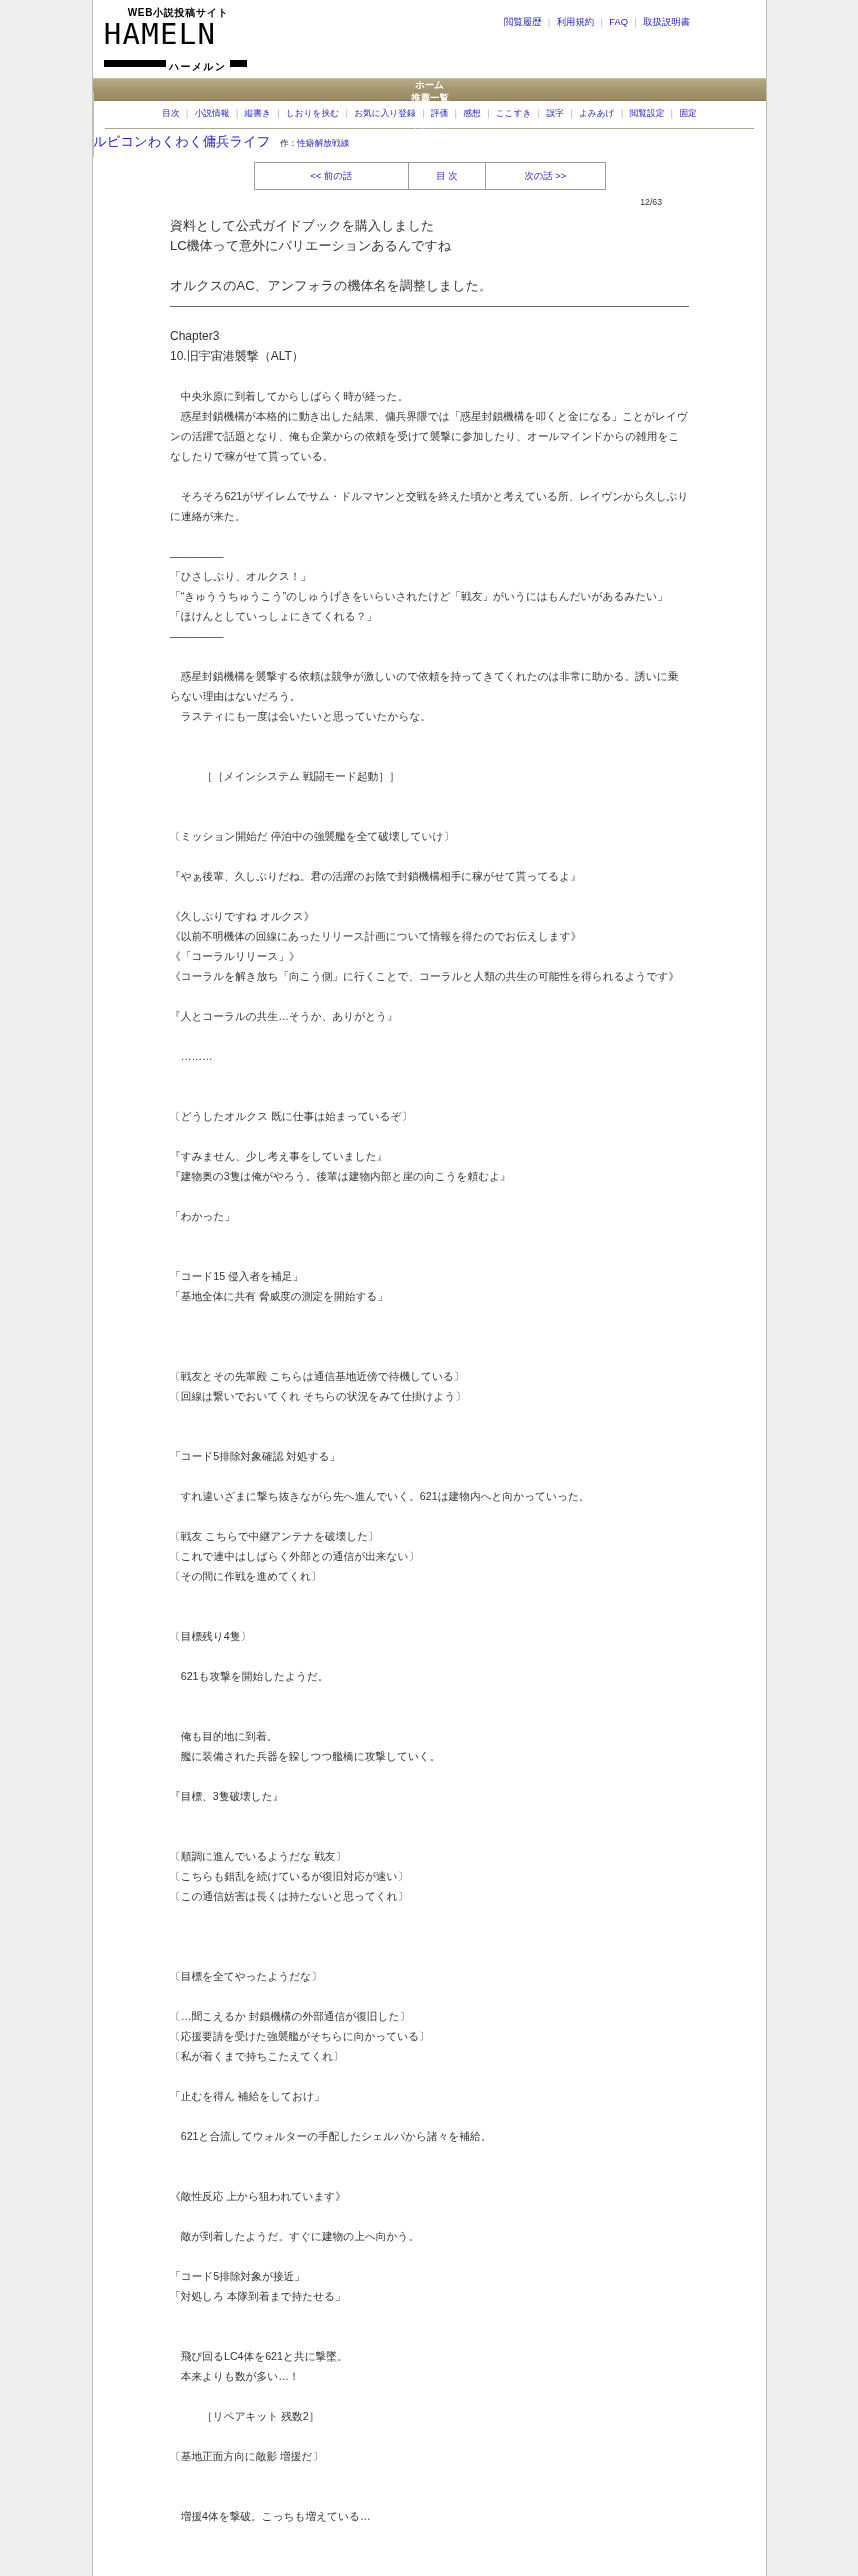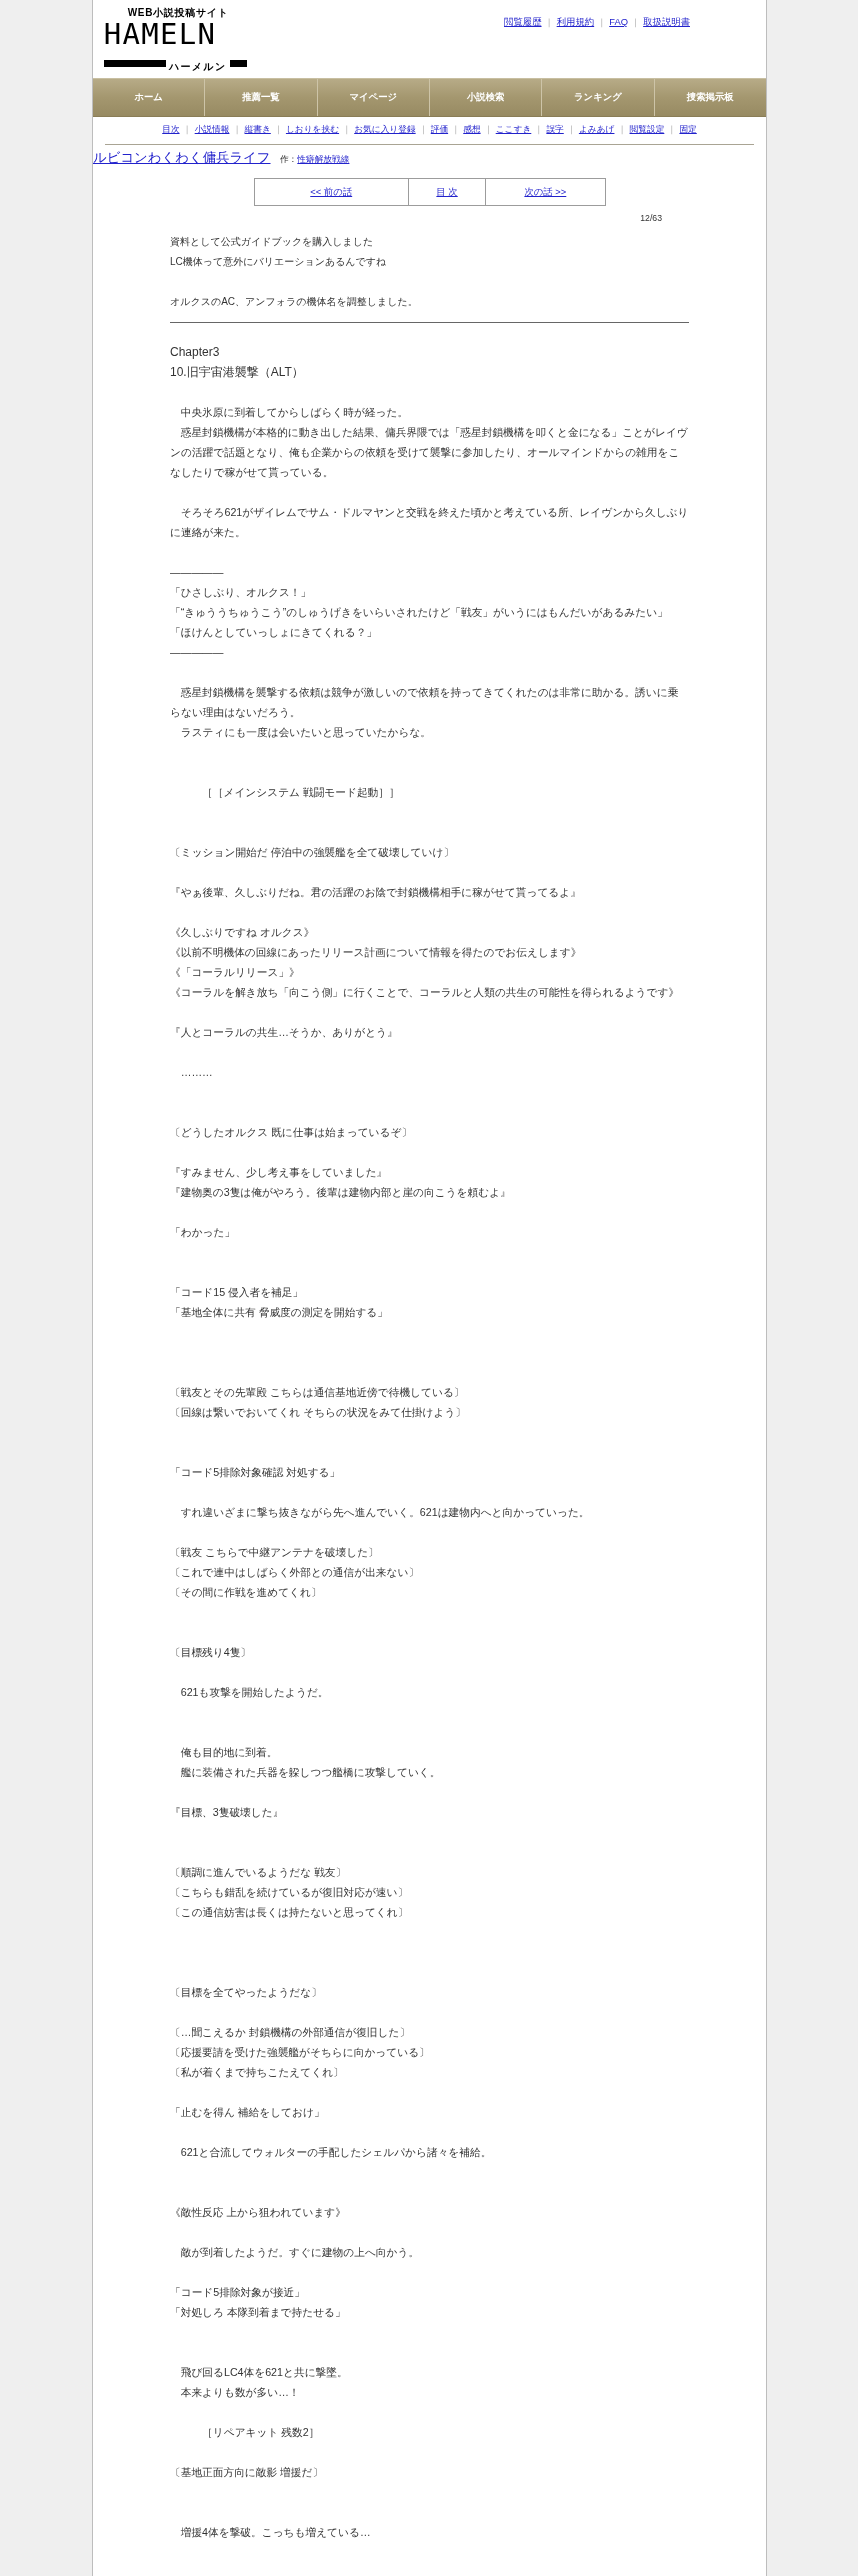--- a/index.html
+++ b/index.html
@@ -15,27 +15,27 @@
   .site-header { position:relative; padding-top:6px; }
   .logo { display:inline-block; margin-left:10.7px; cursor:pointer; color:#000; }
   .logo-tagline { display:block; margin-left:24px; font-size:10px; font-weight:bold; letter-spacing:0.7px; }
   .logo-brand { display:block; font-size:29px; line-height:28px; font-weight:normal; letter-spacing:1.3px; font-family:"DejaVu Sans Mono","Liberation Mono",monospace; }
   .logo-kana { display:flex; align-items:flex-start; margin-top:12px; }
   .logo-kana .bar { height:6.7px; background:#000; }
   .bar-l { width:62px; margin-right:3.3px; }
   .bar-r { width:17.4px; margin-left:3.3px; }
   .logo-kana .kana { font-size:10px; font-weight:bold; letter-spacing:1.3px; }
   .top-links { position:absolute; top:16px; right:76px; font-size:9.4px; white-space:nowrap; }
-  .lnk { color:#2222cc; text-decoration:underline; cursor:pointer; }
+  .lnk { color:#2222cc; cursor:pointer; }
   .sep { color:#999; margin:0 3.3px; font-size:8.7px; }
   
   .nav-bar {
-    display:flex; height:39px; margin-top:4px;
+    display:flex; height:23px; margin-top:4px;
     background:linear-gradient(to bottom,#b7ab87 0%,#a4976f 50%,#978a62 100%);
-    border-top:0.7px solid #c8bfa2; border-bottom:0.7px solid #8a7d57;
+    border-top:0.7px solid #c8bfa2; border-bottom:0.7px solid #8a7d57;flex-direction:column;
   }
   .nav-item {
     flex:1; display:flex; align-items:center; justify-content:center;
     color:#ffffff; font-size:9.4px; font-weight:bold; cursor:pointer;
     border-left:0.7px solid #cdc4a8;
   }
   .nav-item:first-child { border-left:none; }
   
   .sub-links {
     margin:0 12px; padding:7.4px 0 8px; text-align:center; font-size:8.7px;
@@ -46,21 +46,21 @@
   .novel-title { font-size:13.4px; }
   .author-prefix { font-size:8.7px; color:#333; margin-left:9.4px; }
   .author-name { font-size:8.7px; }
   .pager-table { width:352px; margin:10.7px auto 0; border-collapse:collapse; }
   .pager-table td { border:0.7px solid #9c9c9c; height:27px; text-align:center; font-size:9.4px; }
   .td-prev { width:44%; } .td-toc { width:22%; } .td-next { width:34%; }
   .page-indicator { text-align:right; font-size:8.7px; color:#333; margin:6.7px 104px 0 0; }
   
   .novel-body { padding:0 77px; color:#333; }
   .foreword { margin-top:9.4px; }
-  .fore-line { font-size:10px; line-height:20px; min-height:20px; white-space:pre-wrap; }
+  .fore-line { font-size:13px; line-height:20px; min-height:20px; white-space:pre-wrap; }
   .fore-sep { border:none; border-top:0.7px solid #666; margin-top:9.4px; }
   .chapter-head { margin-top:19px; }
   .chapter-line { font-size:12px; line-height:20px; min-height:20px; white-space:pre-wrap; }
   .body-lines { margin-top:0; }
   .line { font-size:10.7px; line-height:20px; min-height:20px; white-space:pre-wrap; }
 </style>
 </head>
 <body>
 
 <div class="page">

